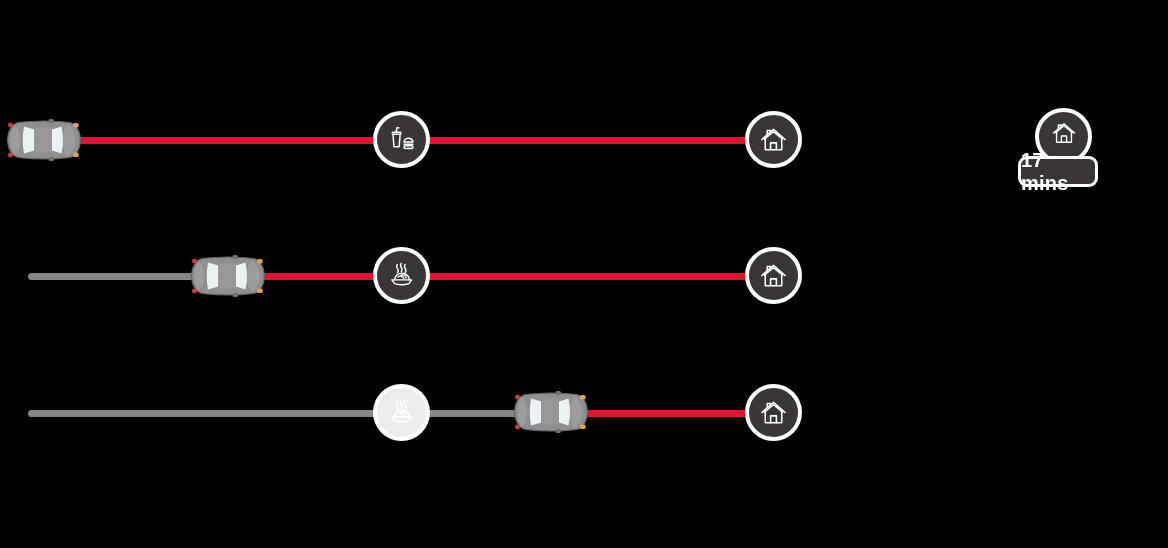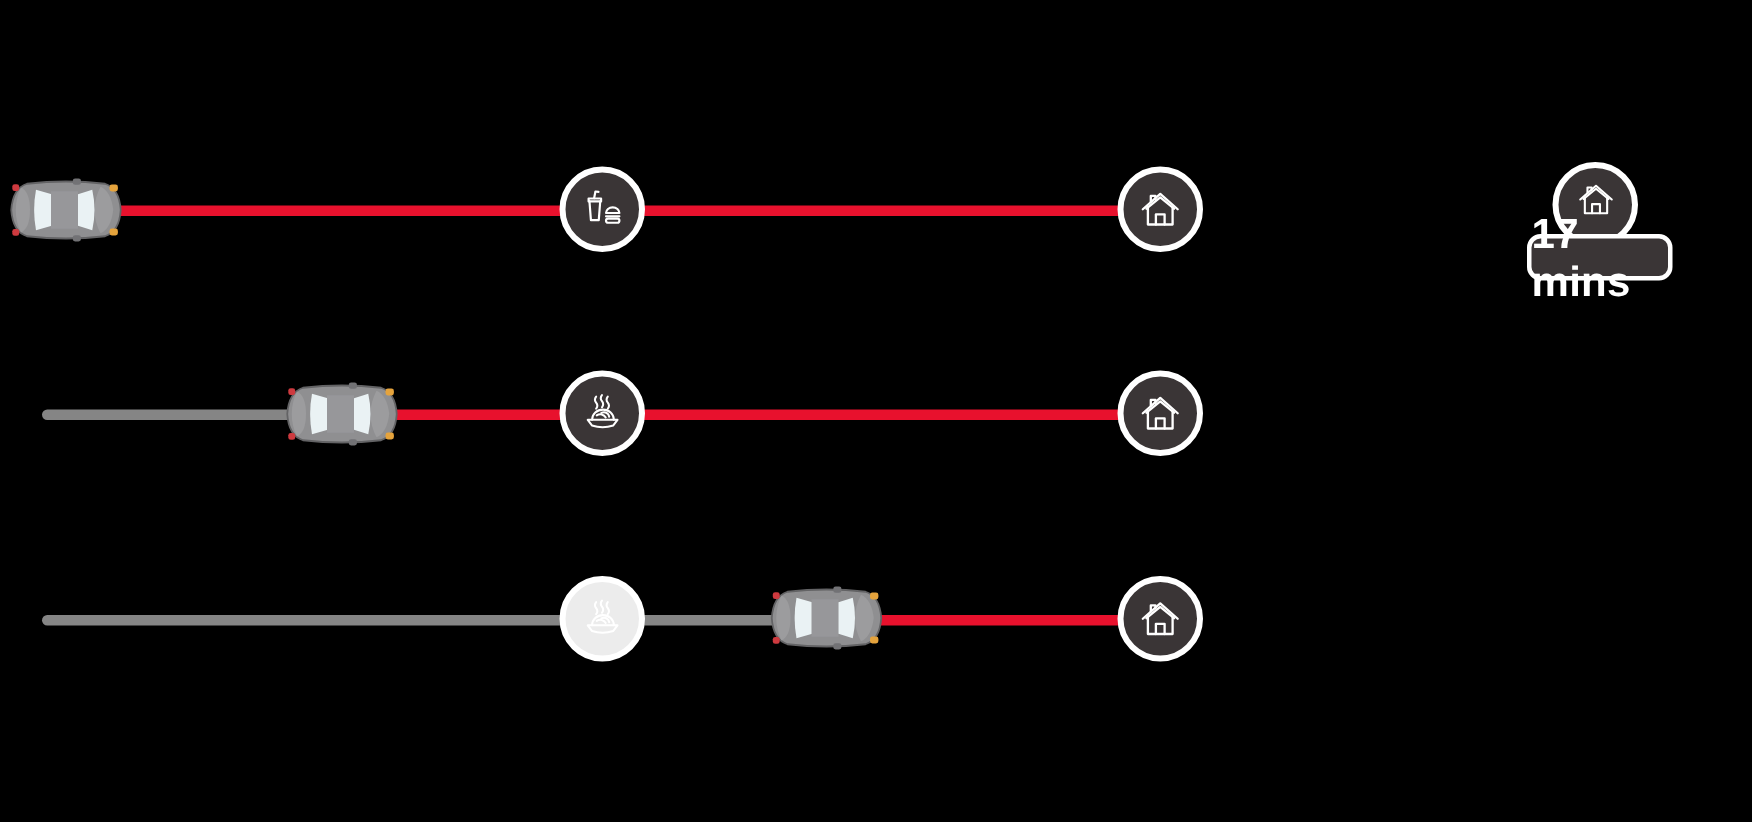--- a/index.html
+++ b/index.html
@@ -32,24 +32,24 @@
   .stop svg{width:31px;height:31px;display:block;}
   .car{position:absolute;width:80px;height:44px;z-index:3;}
   .eta-badge{position:absolute;z-index:5;}
   .badge-circle{
     position:absolute;left:1035px;top:108px;width:57px;height:57px;box-sizing:border-box;
     border-radius:50%;border:4px solid #fff;background:var(--badge-fill);color:#fff;
     display:flex;justify-content:center;z-index:5;
   }
   .badge-circle svg{width:28px;height:28px;margin-top:7px;display:block;}
   .badge-label{
-    position:absolute;left:1018px;top:156px;width:97px;height:31px;box-sizing:border-box;
+    position:absolute;left:1018px;top:156px;width:80px;height:31px;box-sizing:border-box;
     background:var(--badge-fill);border:3px solid #fff;border-radius:9px;
     color:var(--badge-text);display:flex;align-items:center;justify-content:center;
-    font-size:28px;font-weight:bold;letter-spacing:0.2px;z-index:6;
+    font-size:20px;font-weight:bold;letter-spacing:0.2px;z-index:6;
   }
   .defs{position:absolute;width:0;height:0;overflow:hidden;}
 </style>
 </head>
 <body>
 
 <svg class="defs" aria-hidden="true">
   <defs>
     <symbol id="sym-car" viewBox="0 0 80 44">
       <path d="M14,4.5 Q40,1.5 66,4.5 Q75.5,7.5 76.5,22 Q75.5,36.5 66,39.5 Q40,42.5 14,39.5 Q4.5,36.5 3.5,22 Q4.5,7.5 14,4.5 Z" fill="#8f8f91" stroke="#636365" stroke-width="1.2"></path>

